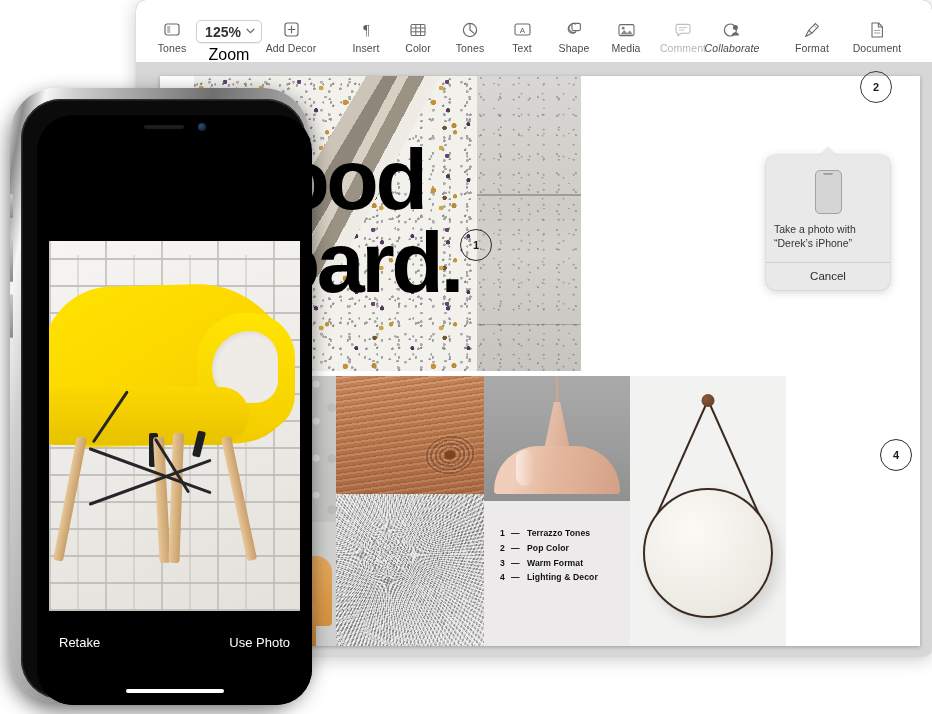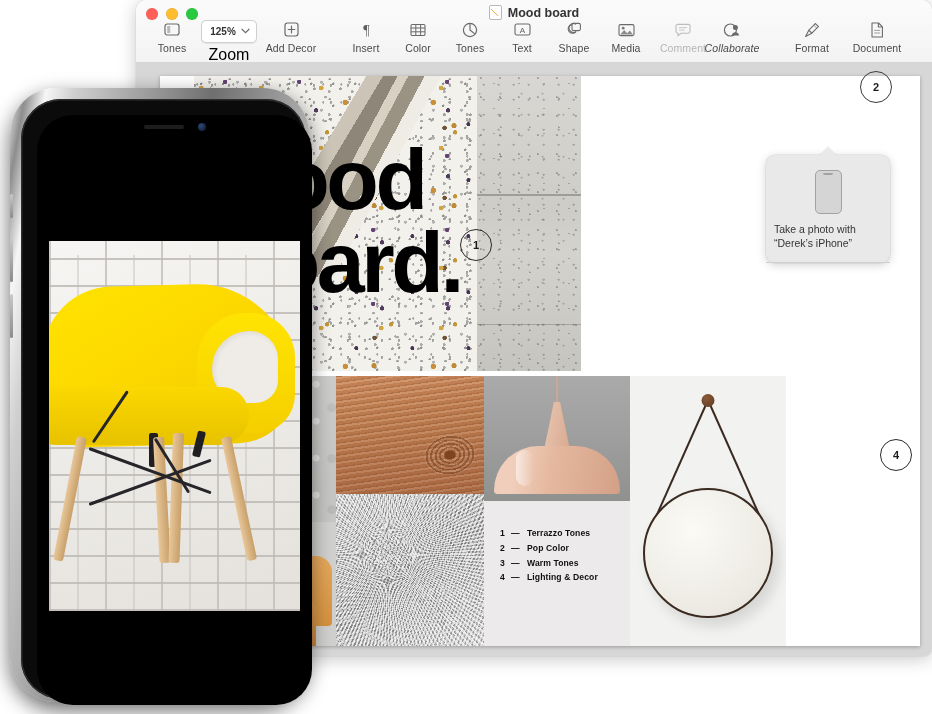--- a/index.html
+++ b/index.html
@@ -60,21 +60,21 @@
     color:#5b5b5b;
   }
   .tbitem .lbl{font-size:10.5px;color:#4a4a4a;letter-spacing:.1px;white-space:nowrap;}
   .tbitem.disabled .glyph{color:#b6b6b6;}
   .tbitem.disabled .lbl{color:#b6b6b6;}
 
   
   .zoombtn{
     display:flex;align-items:center;gap:5px;
     background:#fff;border:1px solid #cfcfcf;border-radius:5px;
-    padding:2px 6px 2px 8px;font-size:10px;color:#333;font-weight:bold;
+    padding:2px 6px 2px 8px;font-size:14px;color:#333;font-weight:bold;
     box-shadow:0 .5px 1px rgba(0,0,0,.07);height:17px;
   }
   .zoombtn .chev{font-size:8px;color:#7a7a7a;font-weight:normal;}
   .zoomwrap{width:62px;display:flex;flex-direction:column;align-items:center;gap:3px;}
 
   
   #canvas{
     position:absolute;left:0;top:62px;width:796px;height:594px;
     background:#d7d7d7;overflow:hidden;
   }
@@ -419,31 +419,20 @@
   #home-indicator{
     position:absolute;left:50%;bottom:12px;transform:translateX(-50%);
     width:98px;height:4px;border-radius:2px;background:#fff;
   }
 </style>
 </head>
 <body>
 
 <div id="app-window">
 
-  <div id="titlebar">
-    <div class="traffic">
-      <span class="tl red"></span>
-      <span class="tl yellow"></span>
-      <span class="tl green"></span>
-    </div>
-    <div id="doc-title-wrap">
-      <span class="docicon"></span>
-      <span id="doc-title">Mood board</span>
-    </div>
-  </div>
 
   <div id="toolbar">
 
     <div class="tb-group" style="left:10px;top:0;">
 
       <div class="tbitem">
         <span class="glyph">
           <svg width="16" height="13" viewBox="0 0 16 13">
               <rect x="1" y="1" width="14" height="11" rx="2.2" fill="none" stroke="#6a6a6a" stroke-width="1.2"></rect>
               <rect x="3.2" y="3" width="3" height="7" fill="#b9b9b9"></rect>
@@ -637,21 +626,21 @@
             <span>Terrazzo Tones</span>
           </div>
           <div class="row">
             <span class="n">2</span>
             <span class="dash">—</span>
             <span>Pop Color</span>
           </div>
           <div class="row">
             <span class="n">3</span>
             <span class="dash">—</span>
-            <span>Warm Tones</span>
+            <span>Warm Format</span>
           </div>
           <div class="row">
             <span class="n">4</span>
             <span class="dash">—</span>
             <span>Lighting &amp; Decor</span>
           </div>
         </div>
       </div>
 
       <div class="ph" id="img-mirror">
@@ -683,20 +672,21 @@
 <div id="popover">
   <div class="arrow"></div>
   <div class="body">
     <div id="phone-glyph"></div>
     <div class="ptxt">
       <div>Take a photo with</div>
       <div>“Derek’s iPhone”</div>
     </div>
   </div>
   <div class="sep"></div>
+  <div class="cancel">Cancel</div>
 </div>
 
 <div id="iphone">
   <div id="phone-shadow"></div>
   <div id="phone-body">
     <div class="sbtn" id="btn-silence"></div>
     <div class="sbtn" id="btn-volup"></div>
     <div class="sbtn" id="btn-voldn"></div>
     <div class="sbtn" id="btn-power"></div>
 
@@ -719,17 +709,22 @@
           <div class="leg" id="leg1"></div>
           <div class="leg" id="leg2"></div>
           <div class="leg" id="leg3"></div>
           <div class="leg" id="leg4"></div>
           <div class="wire" id="w1"></div>
           <div class="wire" id="w2"></div>
           <div class="wire" id="w3"></div>
           <div class="wire" id="w4"></div>
         </div>
 
+        <div id="phone-actions">
+          <div id="retake">Retake</div>
+          <div id="usephoto">Use Photo</div>
+          <div id="home-indicator"></div>
+        </div>
 
       </div>
     </div>
   </div>
 </div>
 
 </body></html>

